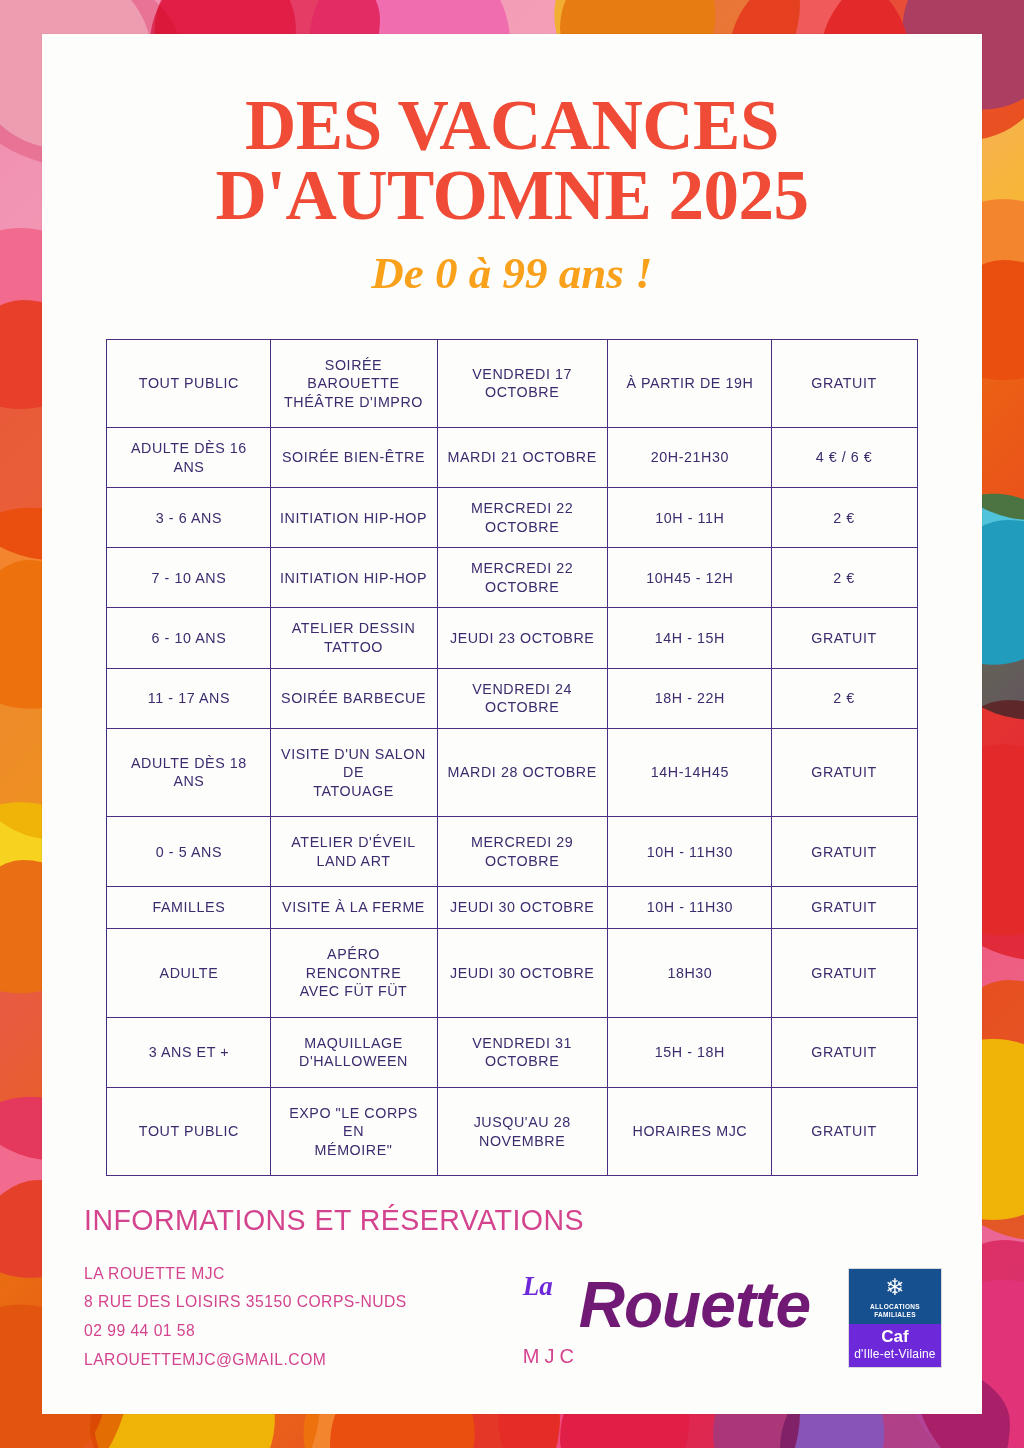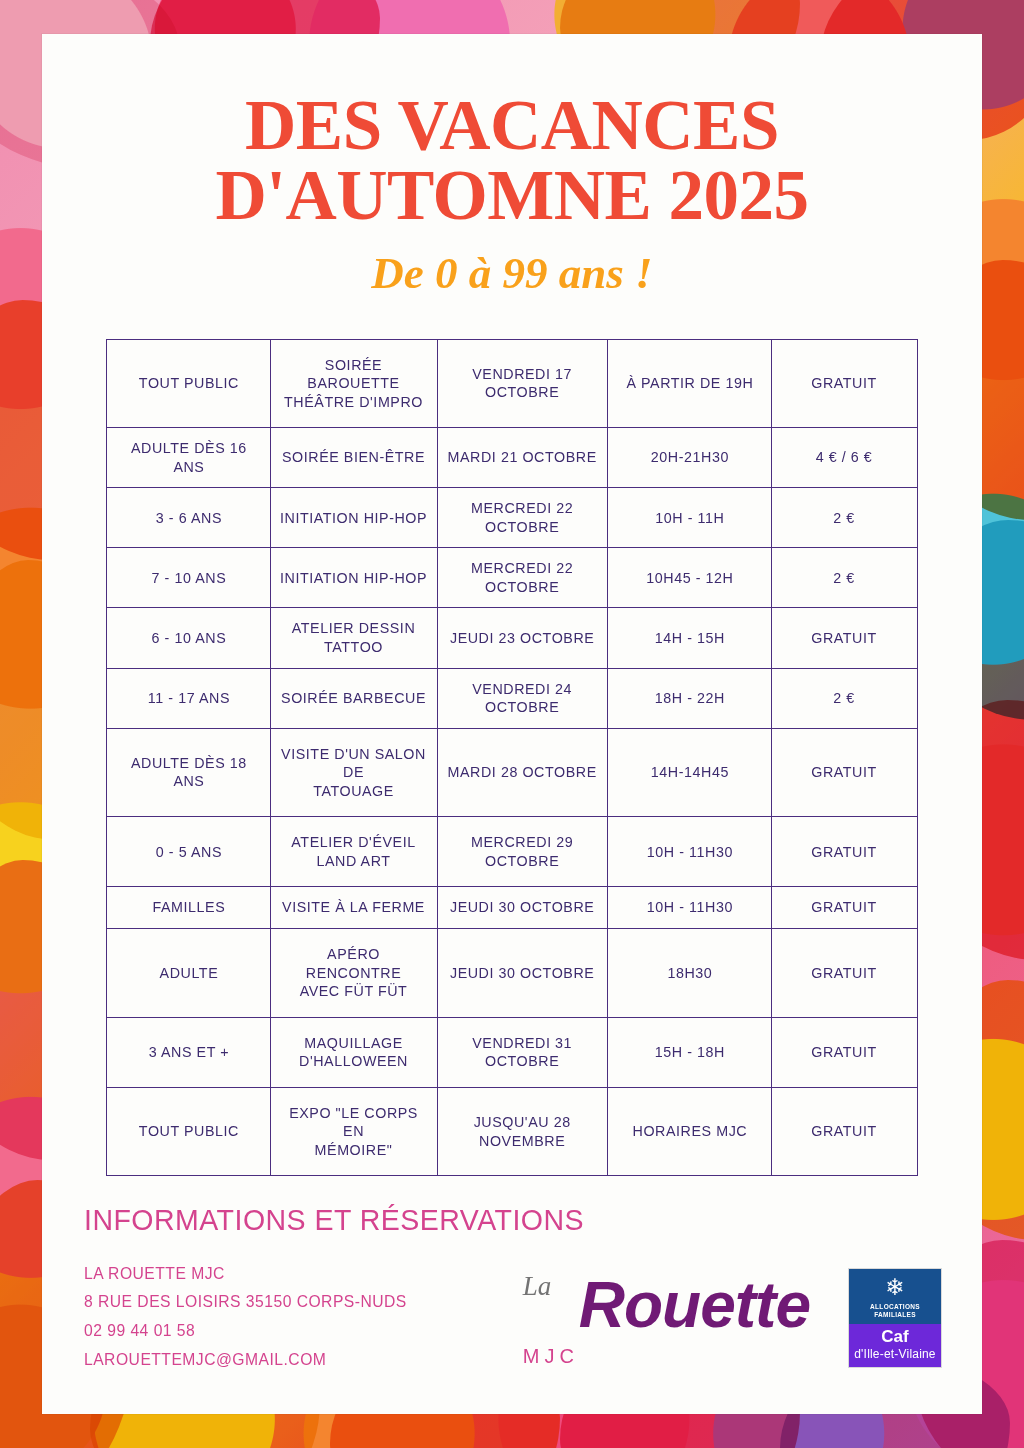--- a/index.html
+++ b/index.html
@@ -155,24 +155,24 @@
   
   #rouette-logo {
     position: relative;
     text-align: right;
     padding-right: 4px;
   }
   #rouette-la {
     position: absolute;
     left: 0;
     top: -2px;
-    color: #737373;
+    color: #6d28d9;
     font-family: "Liberation Serif", serif;
     font-style: italic;
-    font-weight: normal;
+    font-weight: bold;
     font-size: 27px;
   }
   #rouette-word {
     color: #701a75;
     font-family: Liberation Sans, sans-serif;
     font-weight: bold;
     font-style: italic;
     font-size: 64px;
     letter-spacing: -1px;
     padding-left: 56px;

